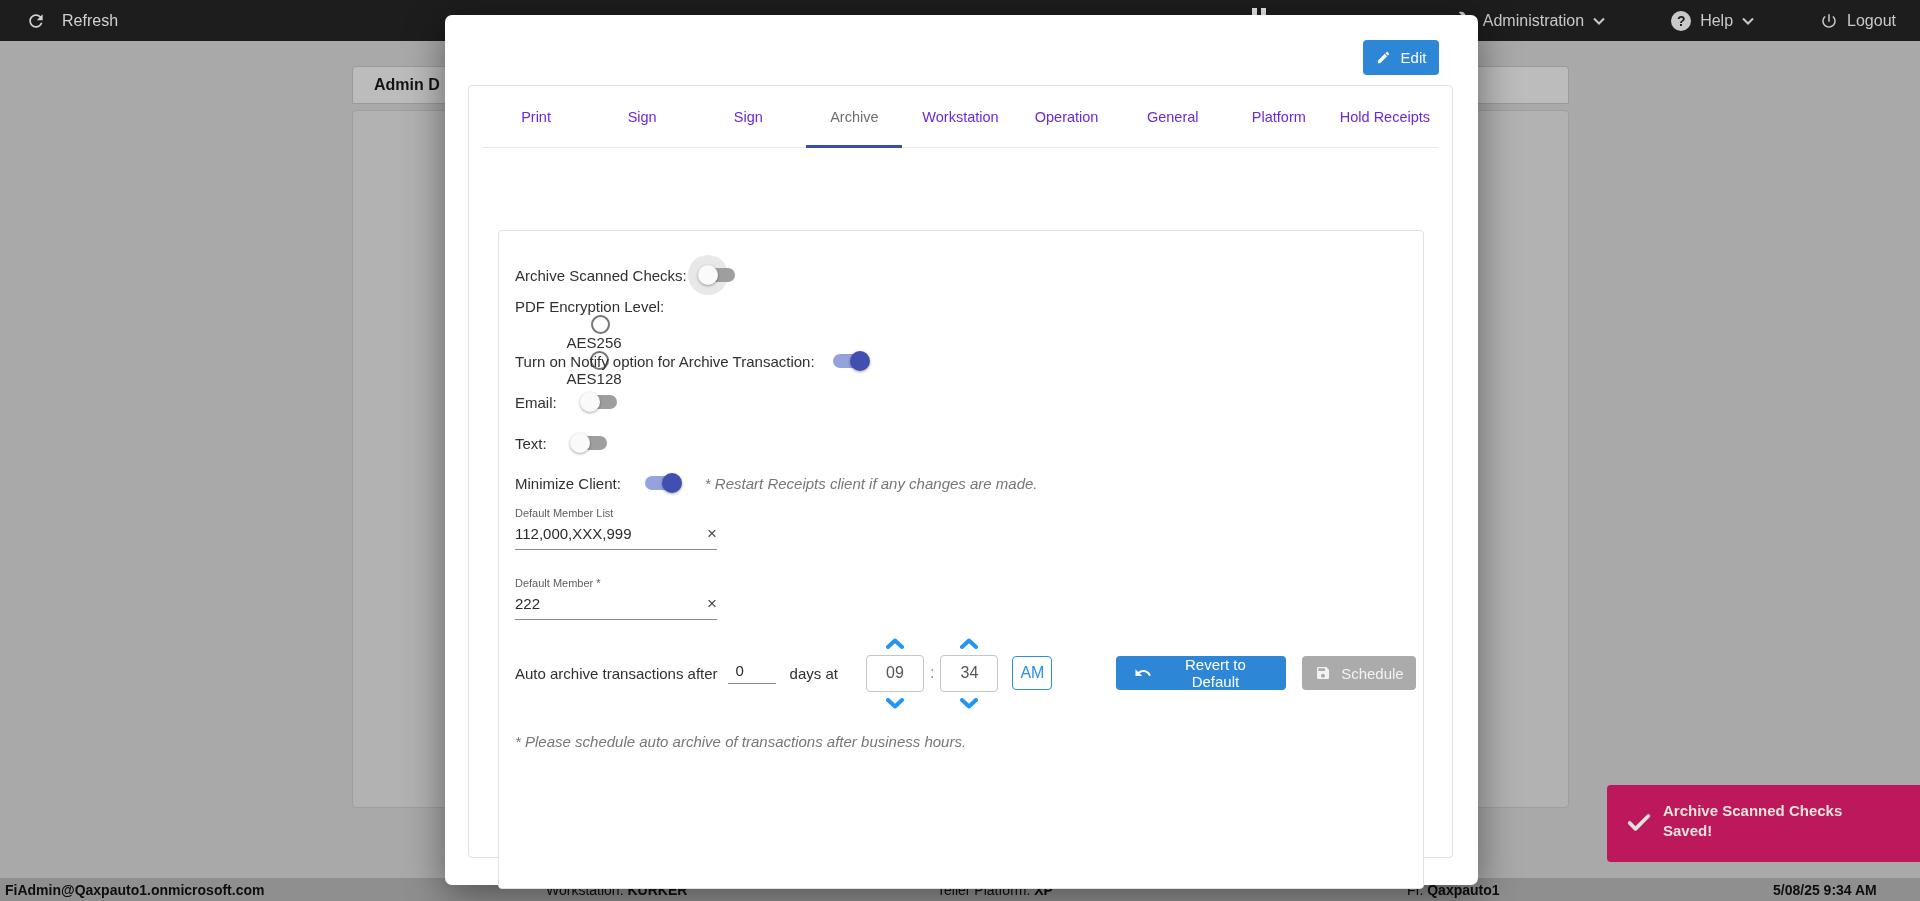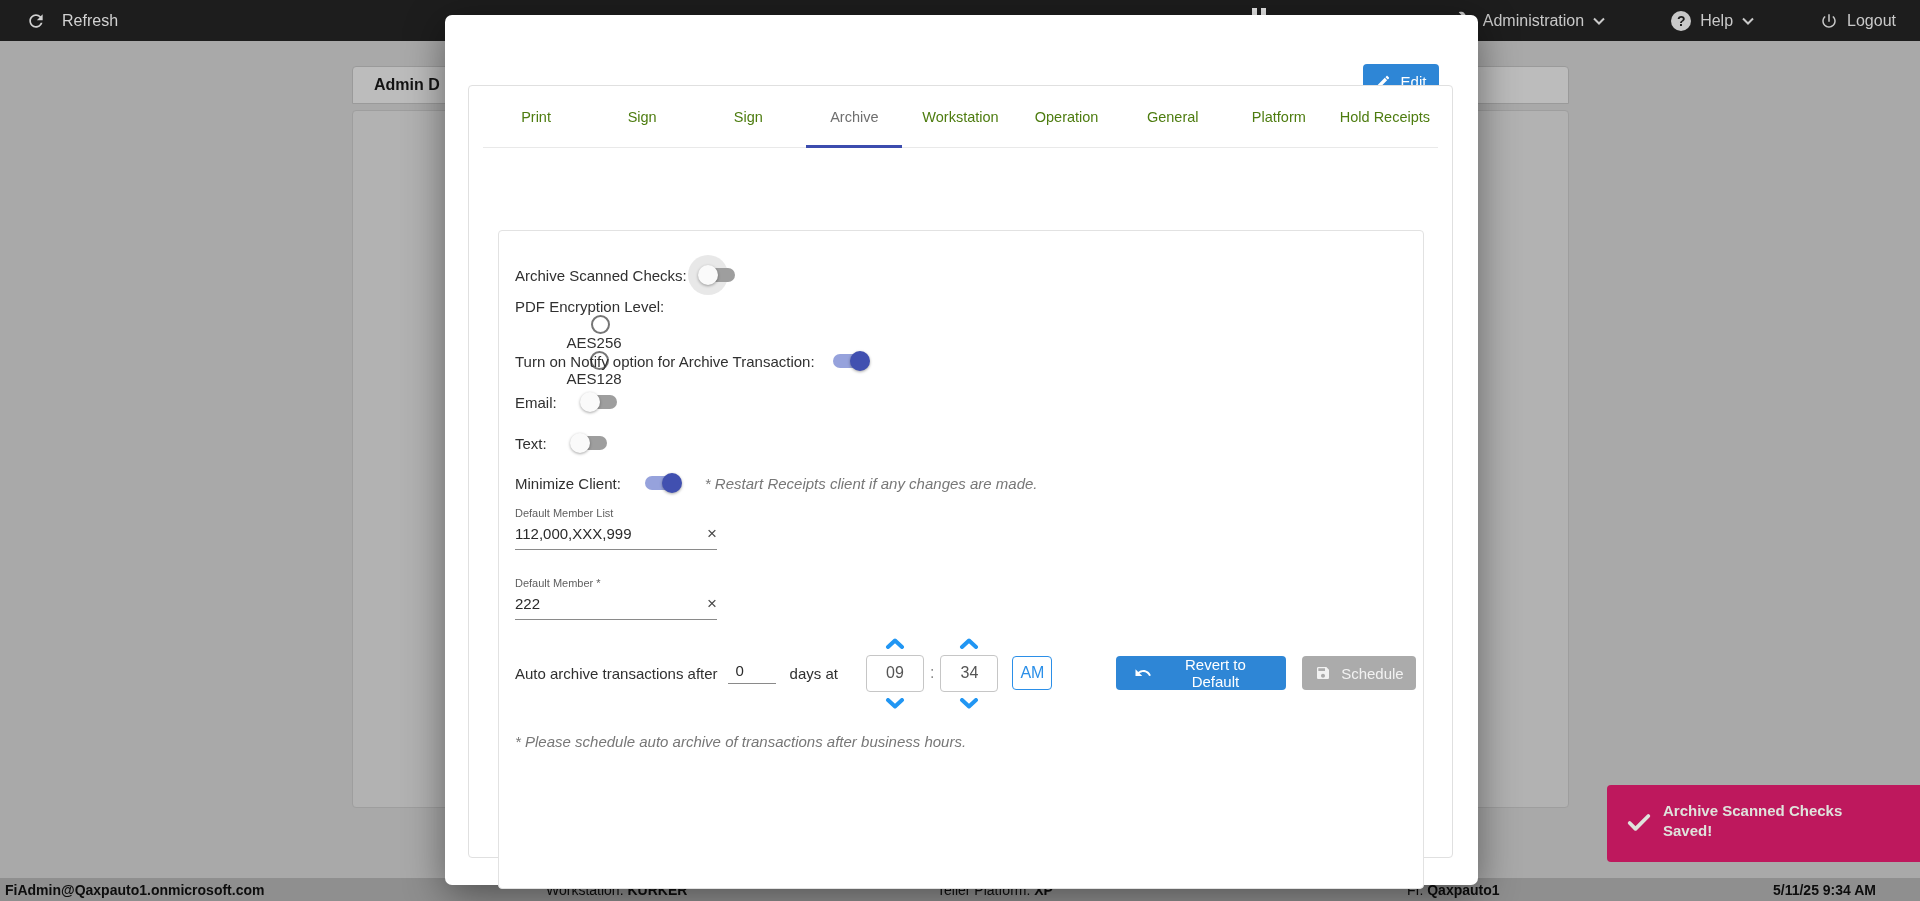--- a/index.html
+++ b/index.html
@@ -14,25 +14,25 @@
   .obscured-icon { position:absolute; left:1252px; top:8px; width:15px; height:9px; display:flex; gap:4px; }
   .obscured-icon span { width:5px; height:9px; background:#e8e8e8; display:block; }
 
   
   .bg-panel-header { position:absolute; left:352px; top:66px; width:1217px; height:38px; background:#bcbcbc; border:1px solid #9a9a9a; border-radius:4px 4px 0 0; z-index:1; display:flex; align-items:center; padding-left:21px; font-weight:bold; font-size:16px; color:#141414; overflow:hidden; white-space:nowrap; }
   .bg-panel-body { position:absolute; left:352px; top:110px; width:1217px; height:698px; background:#b2b2b2; border:1px solid #9e9e9e; border-radius:4px; z-index:1; }
 
   
   .modal { position:absolute; left:445px; top:15px; width:1033px; height:870px; background:#ffffff; border-radius:7px; box-shadow:0 10px 40px rgba(0,0,0,0.45); z-index:10; }
   .modal-header-card { position:absolute; left:23px; top:25px; width:888px; height:36px; background:#fff; border:1px solid #e3e3e3; border-radius:4px; display:flex; align-items:center; padding-left:24px; font-size:16px; font-weight:bold; color:#1f1f1f; }
-  .edit-btn { position:absolute; left:918px; top:25px; width:76px; height:35px; background:#2e86d6; border:none; border-radius:4px; color:#fff; font-size:15px; display:flex; align-items:center; justify-content:center; gap:10px; cursor:pointer; font-family:inherit;margin-top:24px; }
+  .edit-btn { position:absolute; left:918px; top:25px; width:76px; height:35px; background:#2e86d6; border:none; border-radius:4px; color:#fff; font-size:15px; display:flex; align-items:center; justify-content:center; gap:10px; cursor:pointer; font-family:inherit; }
 
   .tabs-card { position:absolute; left:23px; top:70px; width:985px; height:773px; background:#fff; border:1px solid #e0e0e0; border-radius:4px; }
   .tab-strip { position:absolute; left:14px; right:14px; top:0; height:62px; display:flex; border-bottom:1px solid #e9e9e9; }
-  .tab { flex:1 1 0; display:flex; align-items:center; justify-content:center; font-size:14.5px; color:#4d7c0f; cursor:pointer; position:relative; }
+  .tab { flex:1 1 0; display:flex; align-items:center; justify-content:center; font-size:14.5px; color:#6d28d9; cursor:pointer; position:relative; }
   .tab.active { color:#6f6f6f; }
   .tab.active::after { content:""; position:absolute; left:5px; right:5px; bottom:-1px; height:3px; background:#3c4cae; }
 
   .content-card { position:absolute; left:29px; top:144px; width:926px; height:659px; background:#fff; border:1px solid #e2e2e2; border-radius:4px; }
   .frow { position:absolute; left:16px; display:flex; align-items:center; }
   .flabel { font-size:15px; color:#303030; }
   .note { font-style:italic; color:#777; font-size:15px; }
 
   
   .toggle { position:relative; width:34px; height:20px; cursor:pointer; flex:none; }
@@ -302,16 +302,16 @@
     <span class="sb-item sb-b" style="left:5px;">FiAdmin@Qaxpauto1.onmicrosoft.com</span>
     <span class="sb-item" style="left:546px;">
       <span>Workstation:</span> <span class="sb-b">KURKER</span>
     </span>
     <span class="sb-item" style="left:937px;">
       <span>Teller Platform:</span> <span class="sb-b">XP</span>
     </span>
     <span class="sb-item" style="left:1407px;">
       <span>FI:</span> <span class="sb-b">Qaxpauto1</span>
     </span>
-    <span class="sb-item sb-b" style="left:1773px;">5/11/25 9:34 AM</span>
+    <span class="sb-item sb-b" style="left:1773px;">5/08/25 9:34 AM</span>
   </div>
 
 </div>
 
 </body></html>

